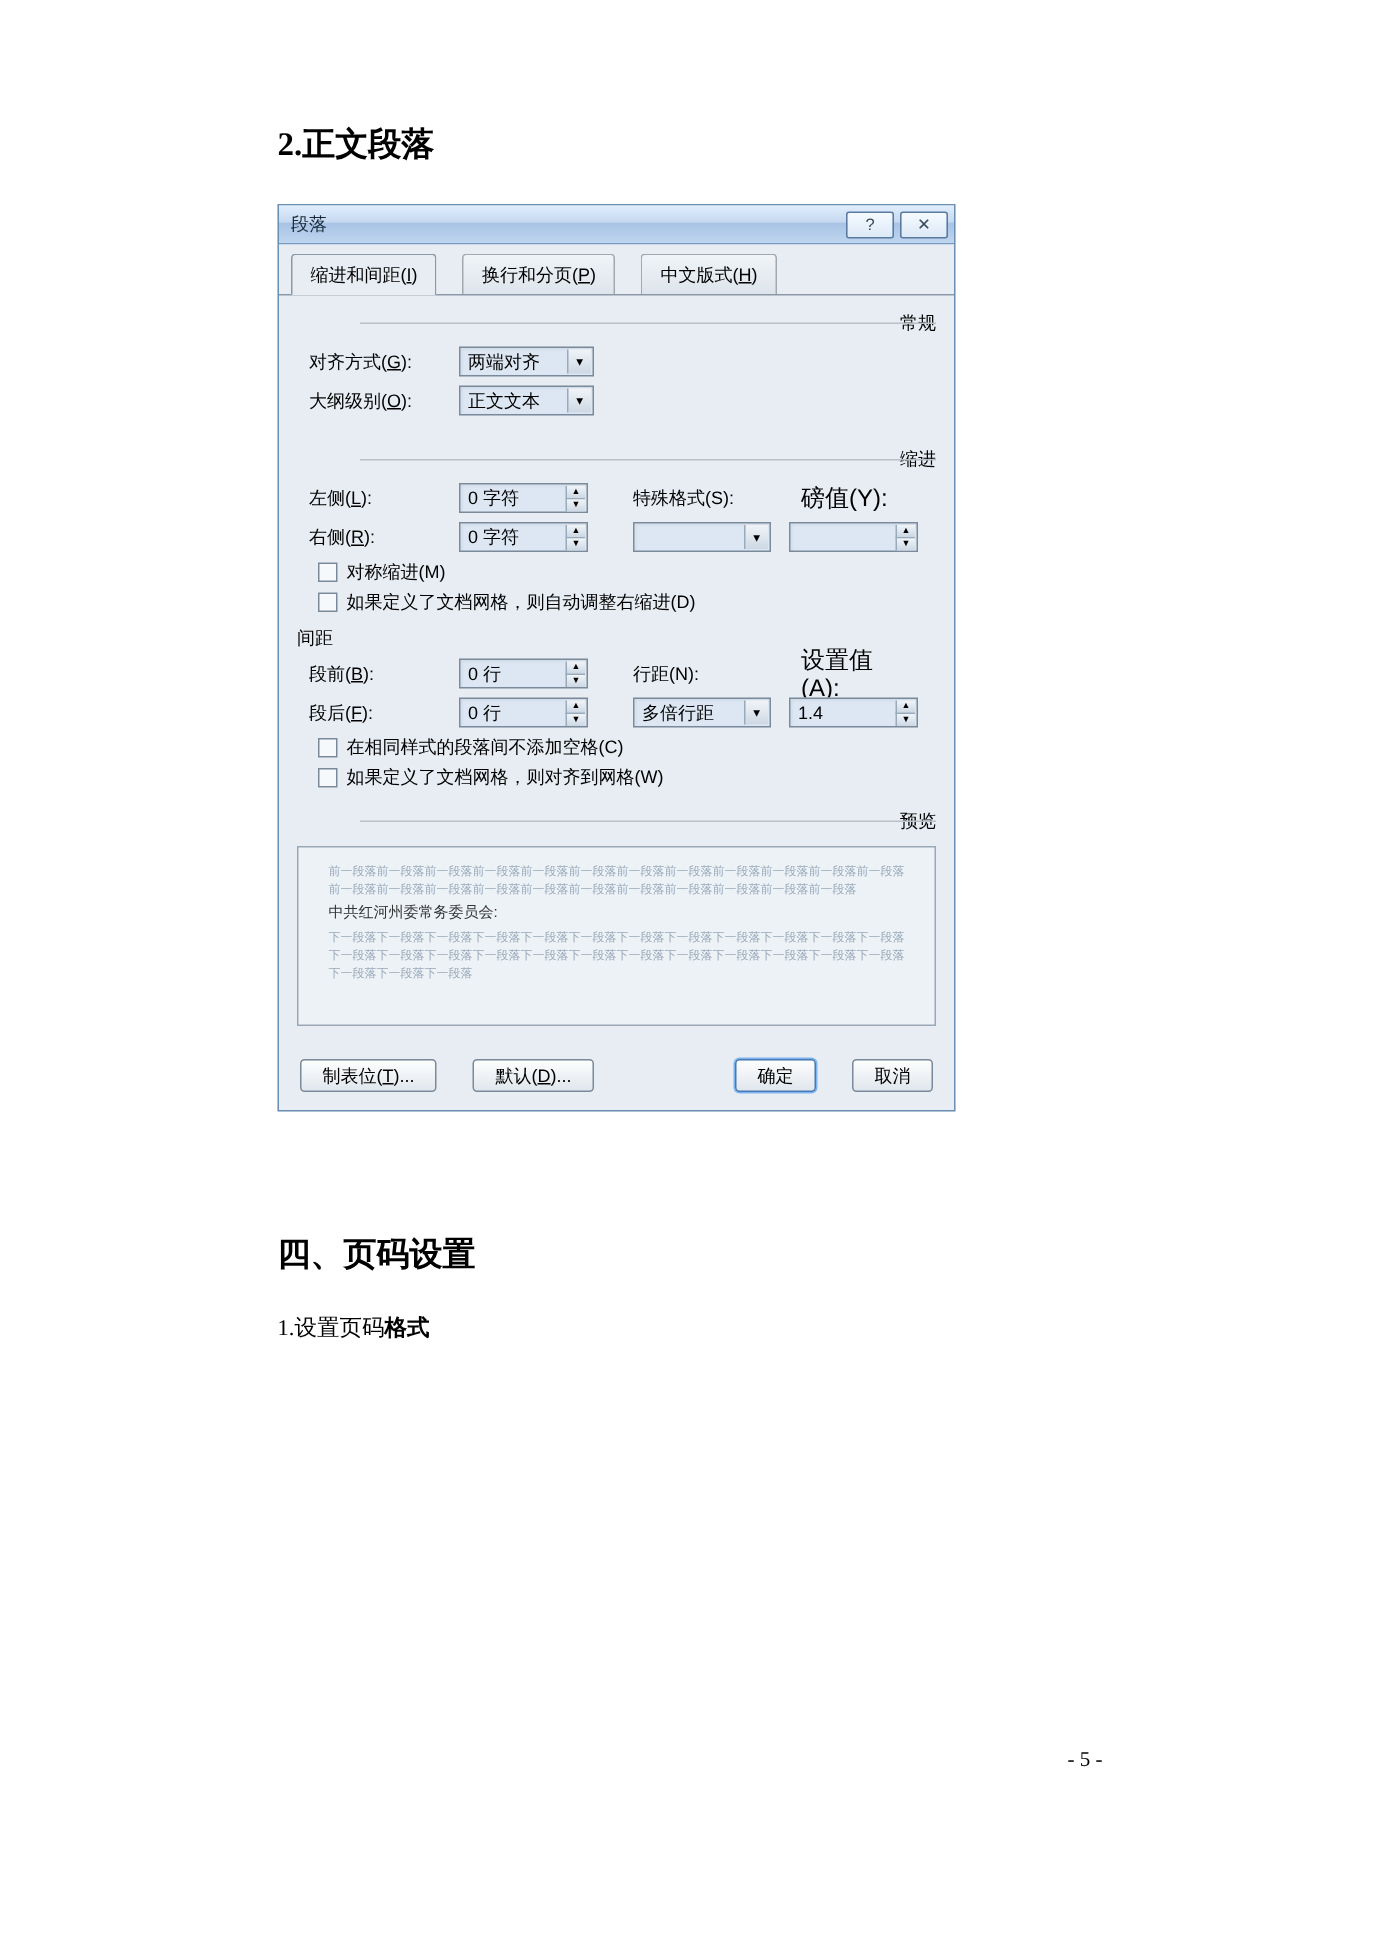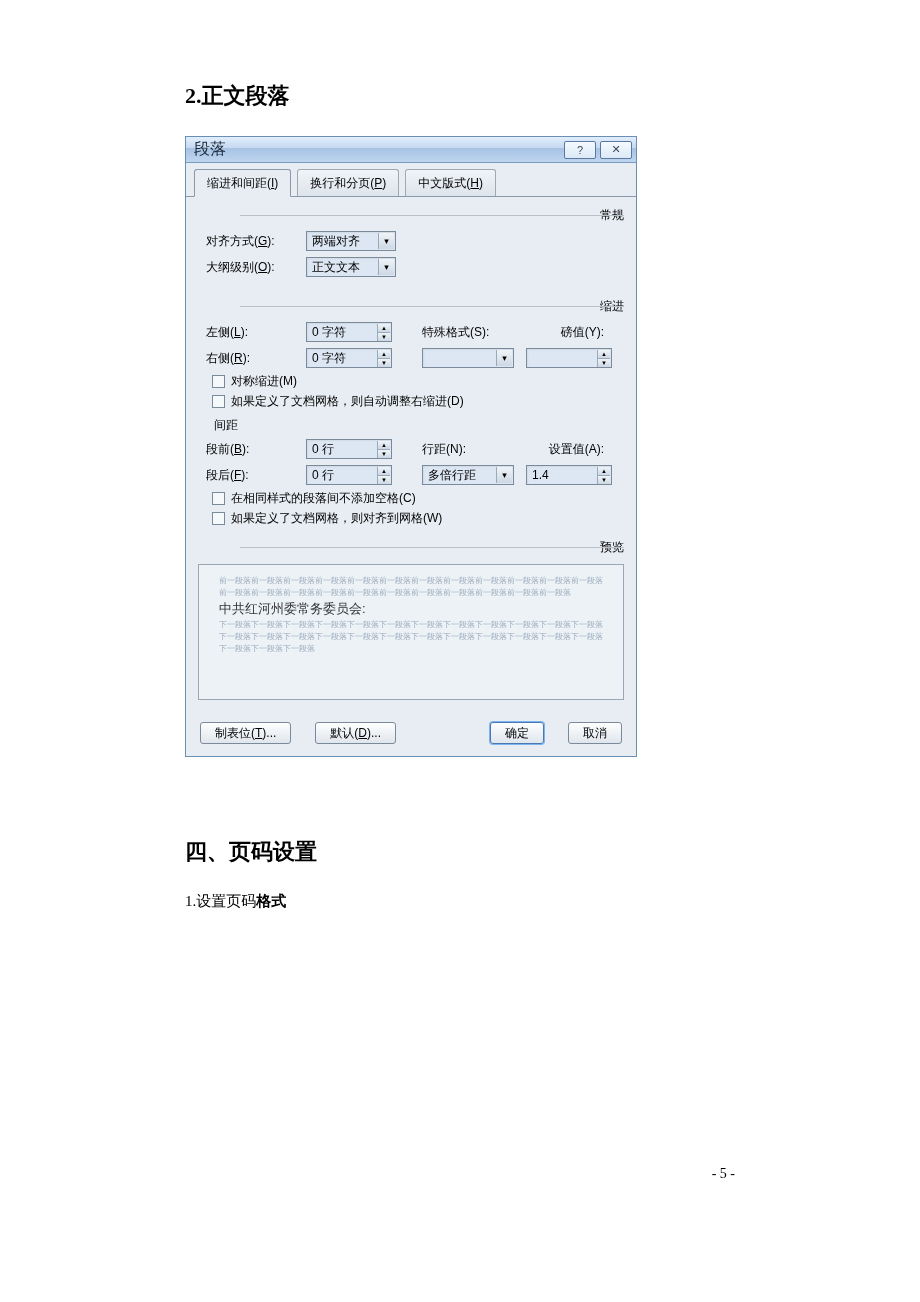--- a/index.html
+++ b/index.html
@@ -40,21 +40,21 @@
   .titlebar {
     display: flex;
     align-items: center;
     height: 26px;
     background: linear-gradient(to bottom, #e1eefe 0%, #c5d8ef 45%, #a7c2e4 46%, #bfd6ef 100%);
     border-bottom: 1px solid #7a9ac0;
     padding: 0 0 0 8px;
   }
   .titlebar-title {
     flex: 1;
-    font-size: 16px;
+    font-size: 12px;
     color: #1a2a3a;
   }
   .titlebar-btn {
     width: 32px;
     height: 18px;
     margin: 0 2px;
     border: 1px solid #5a7aa0;
     border-radius: 2px;
     display: flex;
     align-items: center;
@@ -68,21 +68,21 @@
 
   .tabs {
     display: flex;
     padding: 6px 8px 0 8px;
     background: #e8edf3;
   }
   .tab {
     padding: 5px 12px 4px 12px;
     border: 1px solid #a0a8b0;
     border-bottom: none;
-    margin-right: 6px;
+    margin-right: 17px;
     font-size: 12px;
     position: relative;
     cursor: pointer;
     background: linear-gradient(to bottom, #f0f4f8, #dde4eb);
     border-radius: 3px 3px 0 0;
   }
   .tab.active {
     background: #e8edf3;
     border-color: #8a98a8;
     z-index: 2;
@@ -162,54 +162,54 @@
     flex: 1;
     font-size: 6px;
     line-height: 8px;
     display: flex; align-items: center; justify-content: center;
     border-left: 1px solid #9ab;
     background: linear-gradient(to bottom,#f0f4f8,#cdd8e4);
   }
   .spin-up { border-bottom: 1px solid #9ab; }
 
   .col2 { margin-left: 30px; width: 100px; font-size: 12px; }
-  .col3 { margin-left: 12px; width: 70px; font-size: 12px; text-align: right; }
+  .col3 { margin-left: 12px; width: 70px; font-size: 16px; }
 
   .chk-row {
     display: flex;
     align-items: center;
     margin: 3px 0 3px 14px;
     font-size: 12px;
   }
   .chk {
     width: 13px; height: 13px;
     border: 1px solid #7a8a9a;
     background: #f5f9fc;
     margin-right: 6px;
     cursor: pointer;
   }
 
   .spacer-label {
     font-size: 12px;
-    margin-left: 16px;
+    margin-left: 0;
     padding-top: 4px;
   }
 
   .preview-box {
     margin: 6px 0 2px 0;
-    height: 136px;
+    height: 120px;
     border: 1px solid #9aa8b6;
     background: #edf2f7;
     padding: 10px 20px;
     font-size: 8px;
     line-height: 12px;
     color: #9aaabb;
     overflow: hidden;
   }
-  .preview-box .real { color: #333; font-size: 13px; margin: 4px 0;}
+  .preview-box .real { color: #333; font-size: 10px; margin: 4px 0;}
 
   .btnbar {
     display: flex;
     gap: 24px;
     padding: 10px 14px 12px 14px;
     background: #e8edf3;
     justify-content: flex-start;
     align-items: center;
   }
   .btn {

